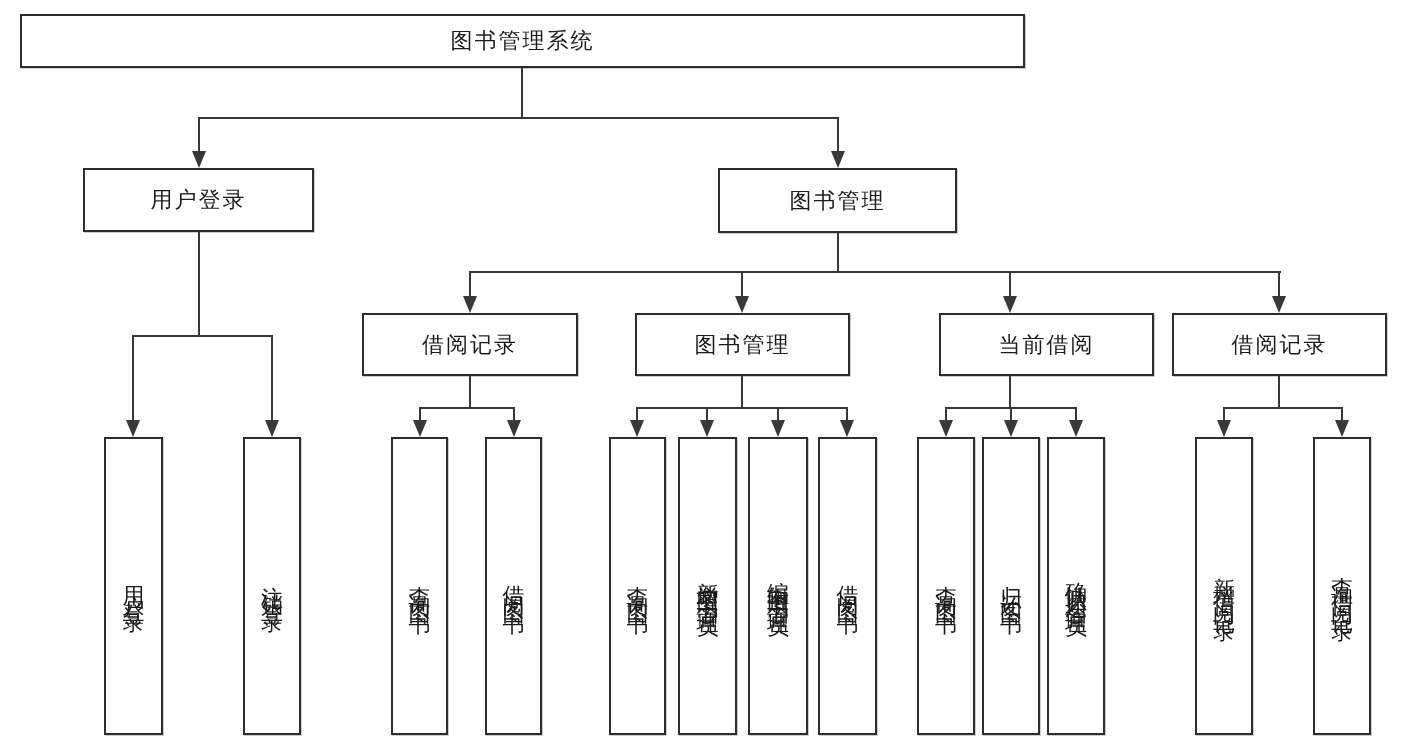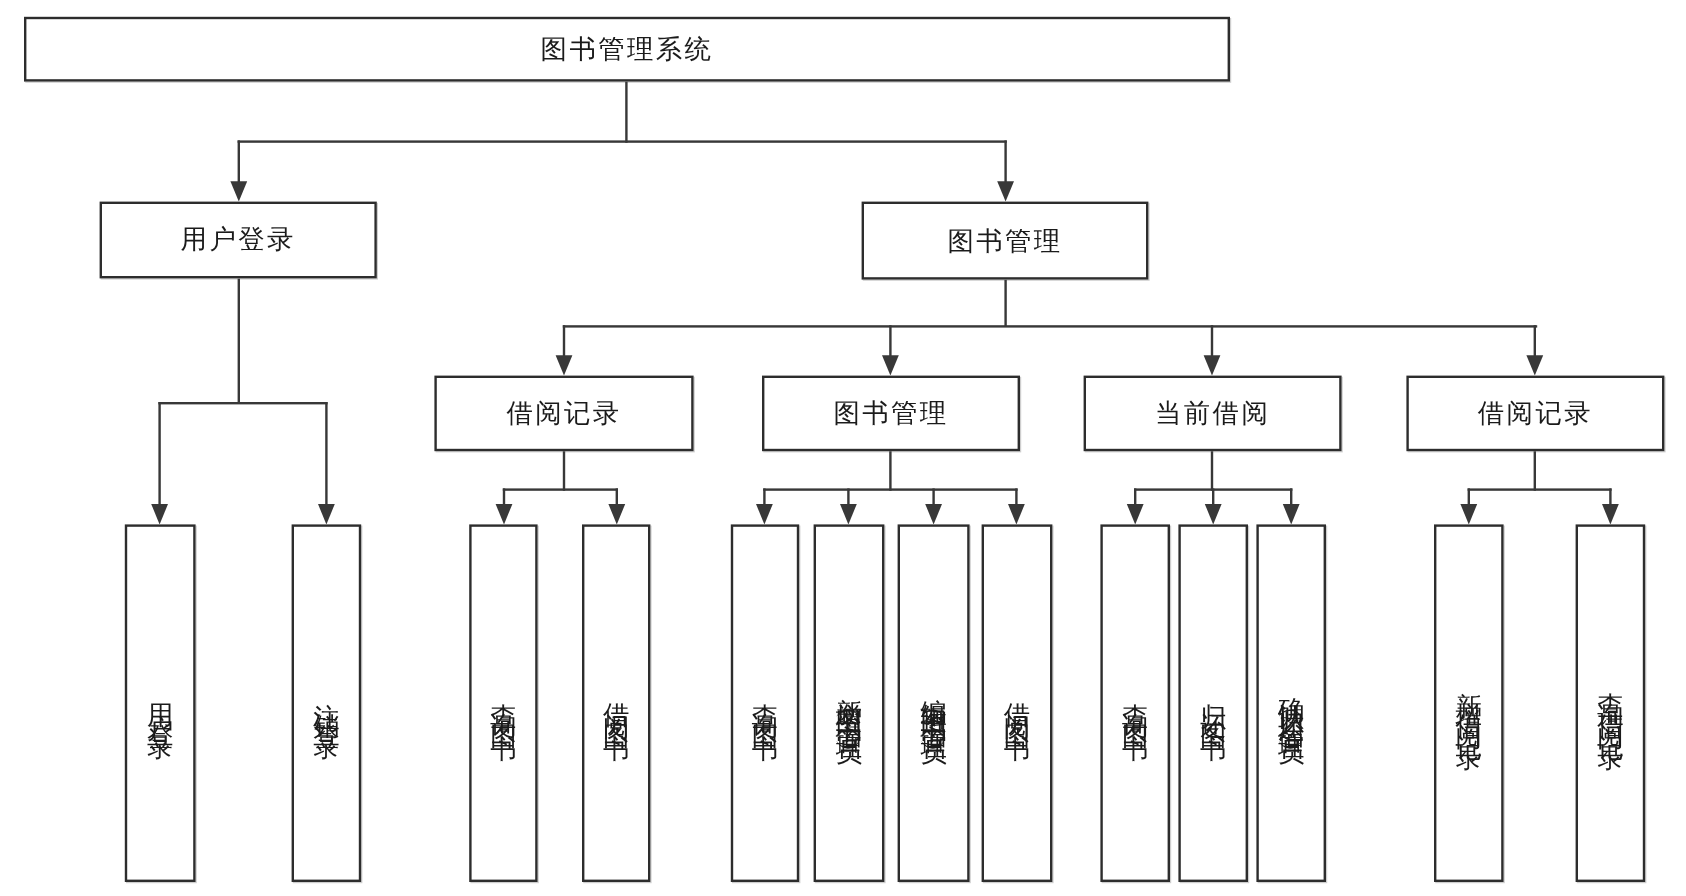--- a/index.html
+++ b/index.html
@@ -48,21 +48,21 @@
   </div>
 
   <div class="node" style="left:362px;top:313px;width:216px;height:63px;">
     <span class="lbl">借阅记录</span>
   </div>
 
   <div class="node" style="left:635px;top:313px;width:215px;height:63px;">
     <span class="lbl">图书管理</span>
   </div>
 
-  <div class="node" style="left:903px;top:313px;width:215px;height:63px;">
+  <div class="node" style="left:939px;top:313px;width:215px;height:63px;">
     <span class="lbl">当前借阅</span>
   </div>
 
   <div class="node" style="left:1172px;top:313px;width:215px;height:63px;">
     <span class="lbl">借阅记录</span>
   </div>
 
   <div class="node leaf" style="left:104px;top:437px;width:59px;height:298px;">
     <span class="lbl">用户登录</span>
   </div>

